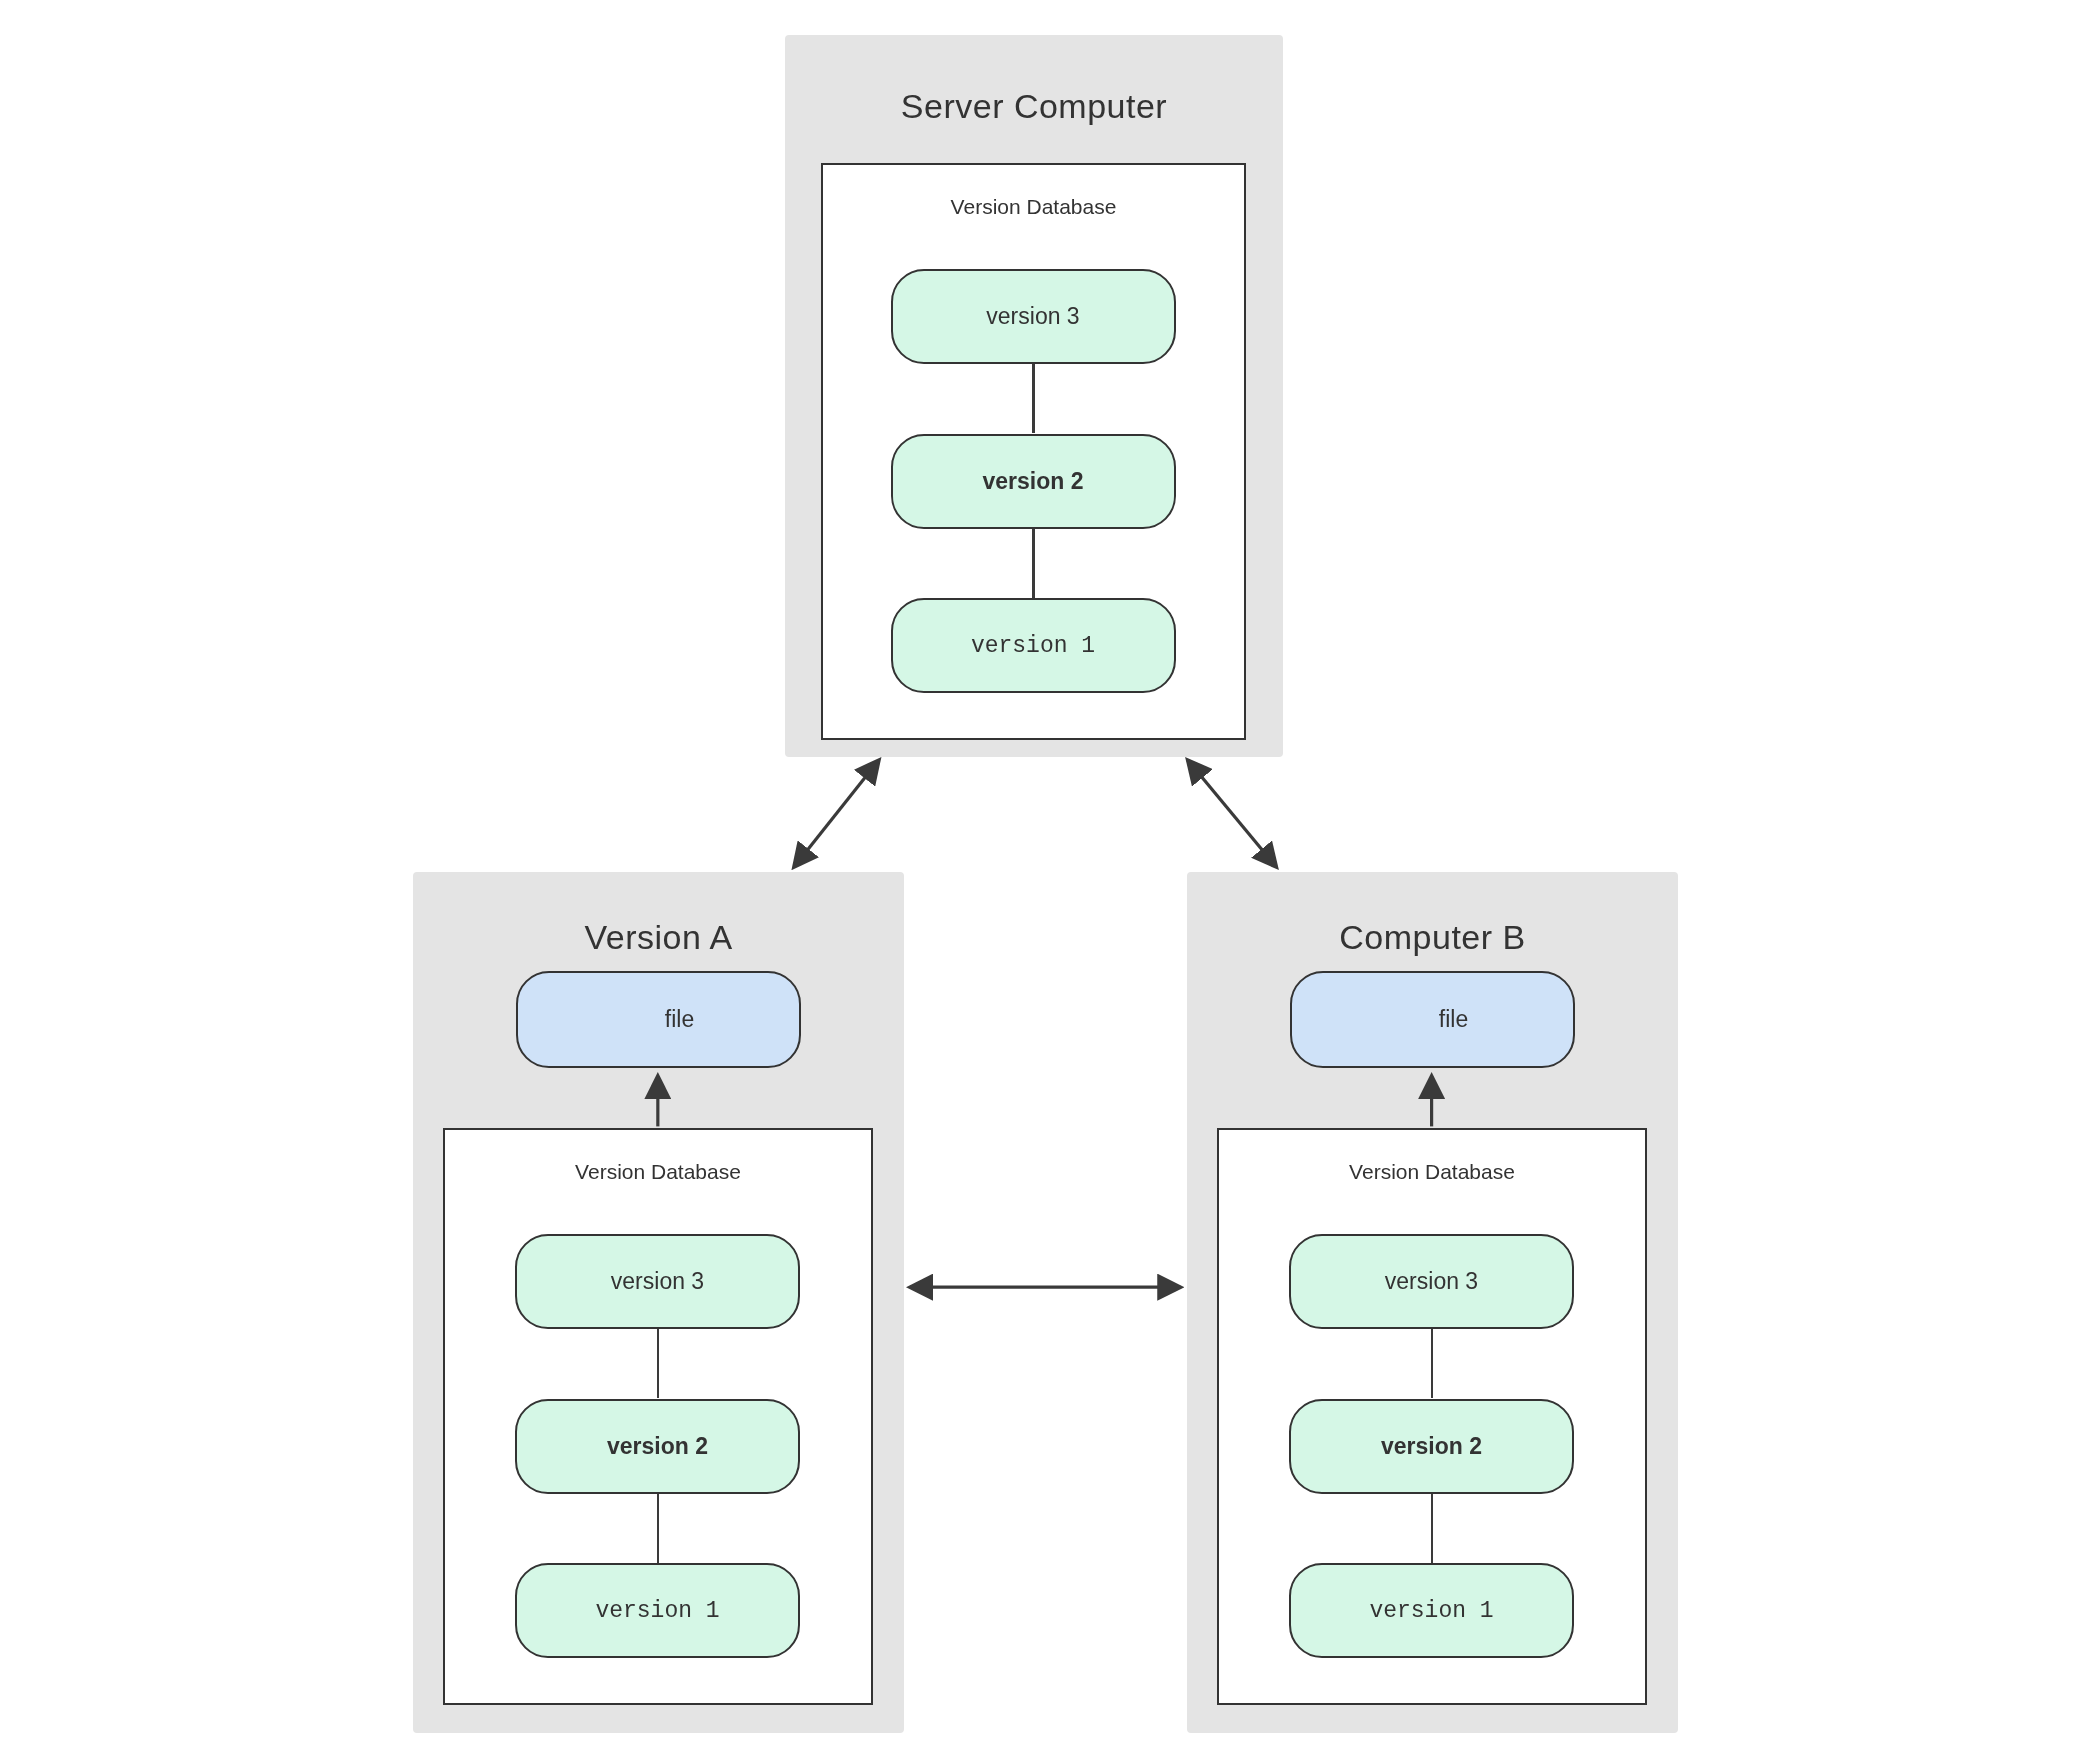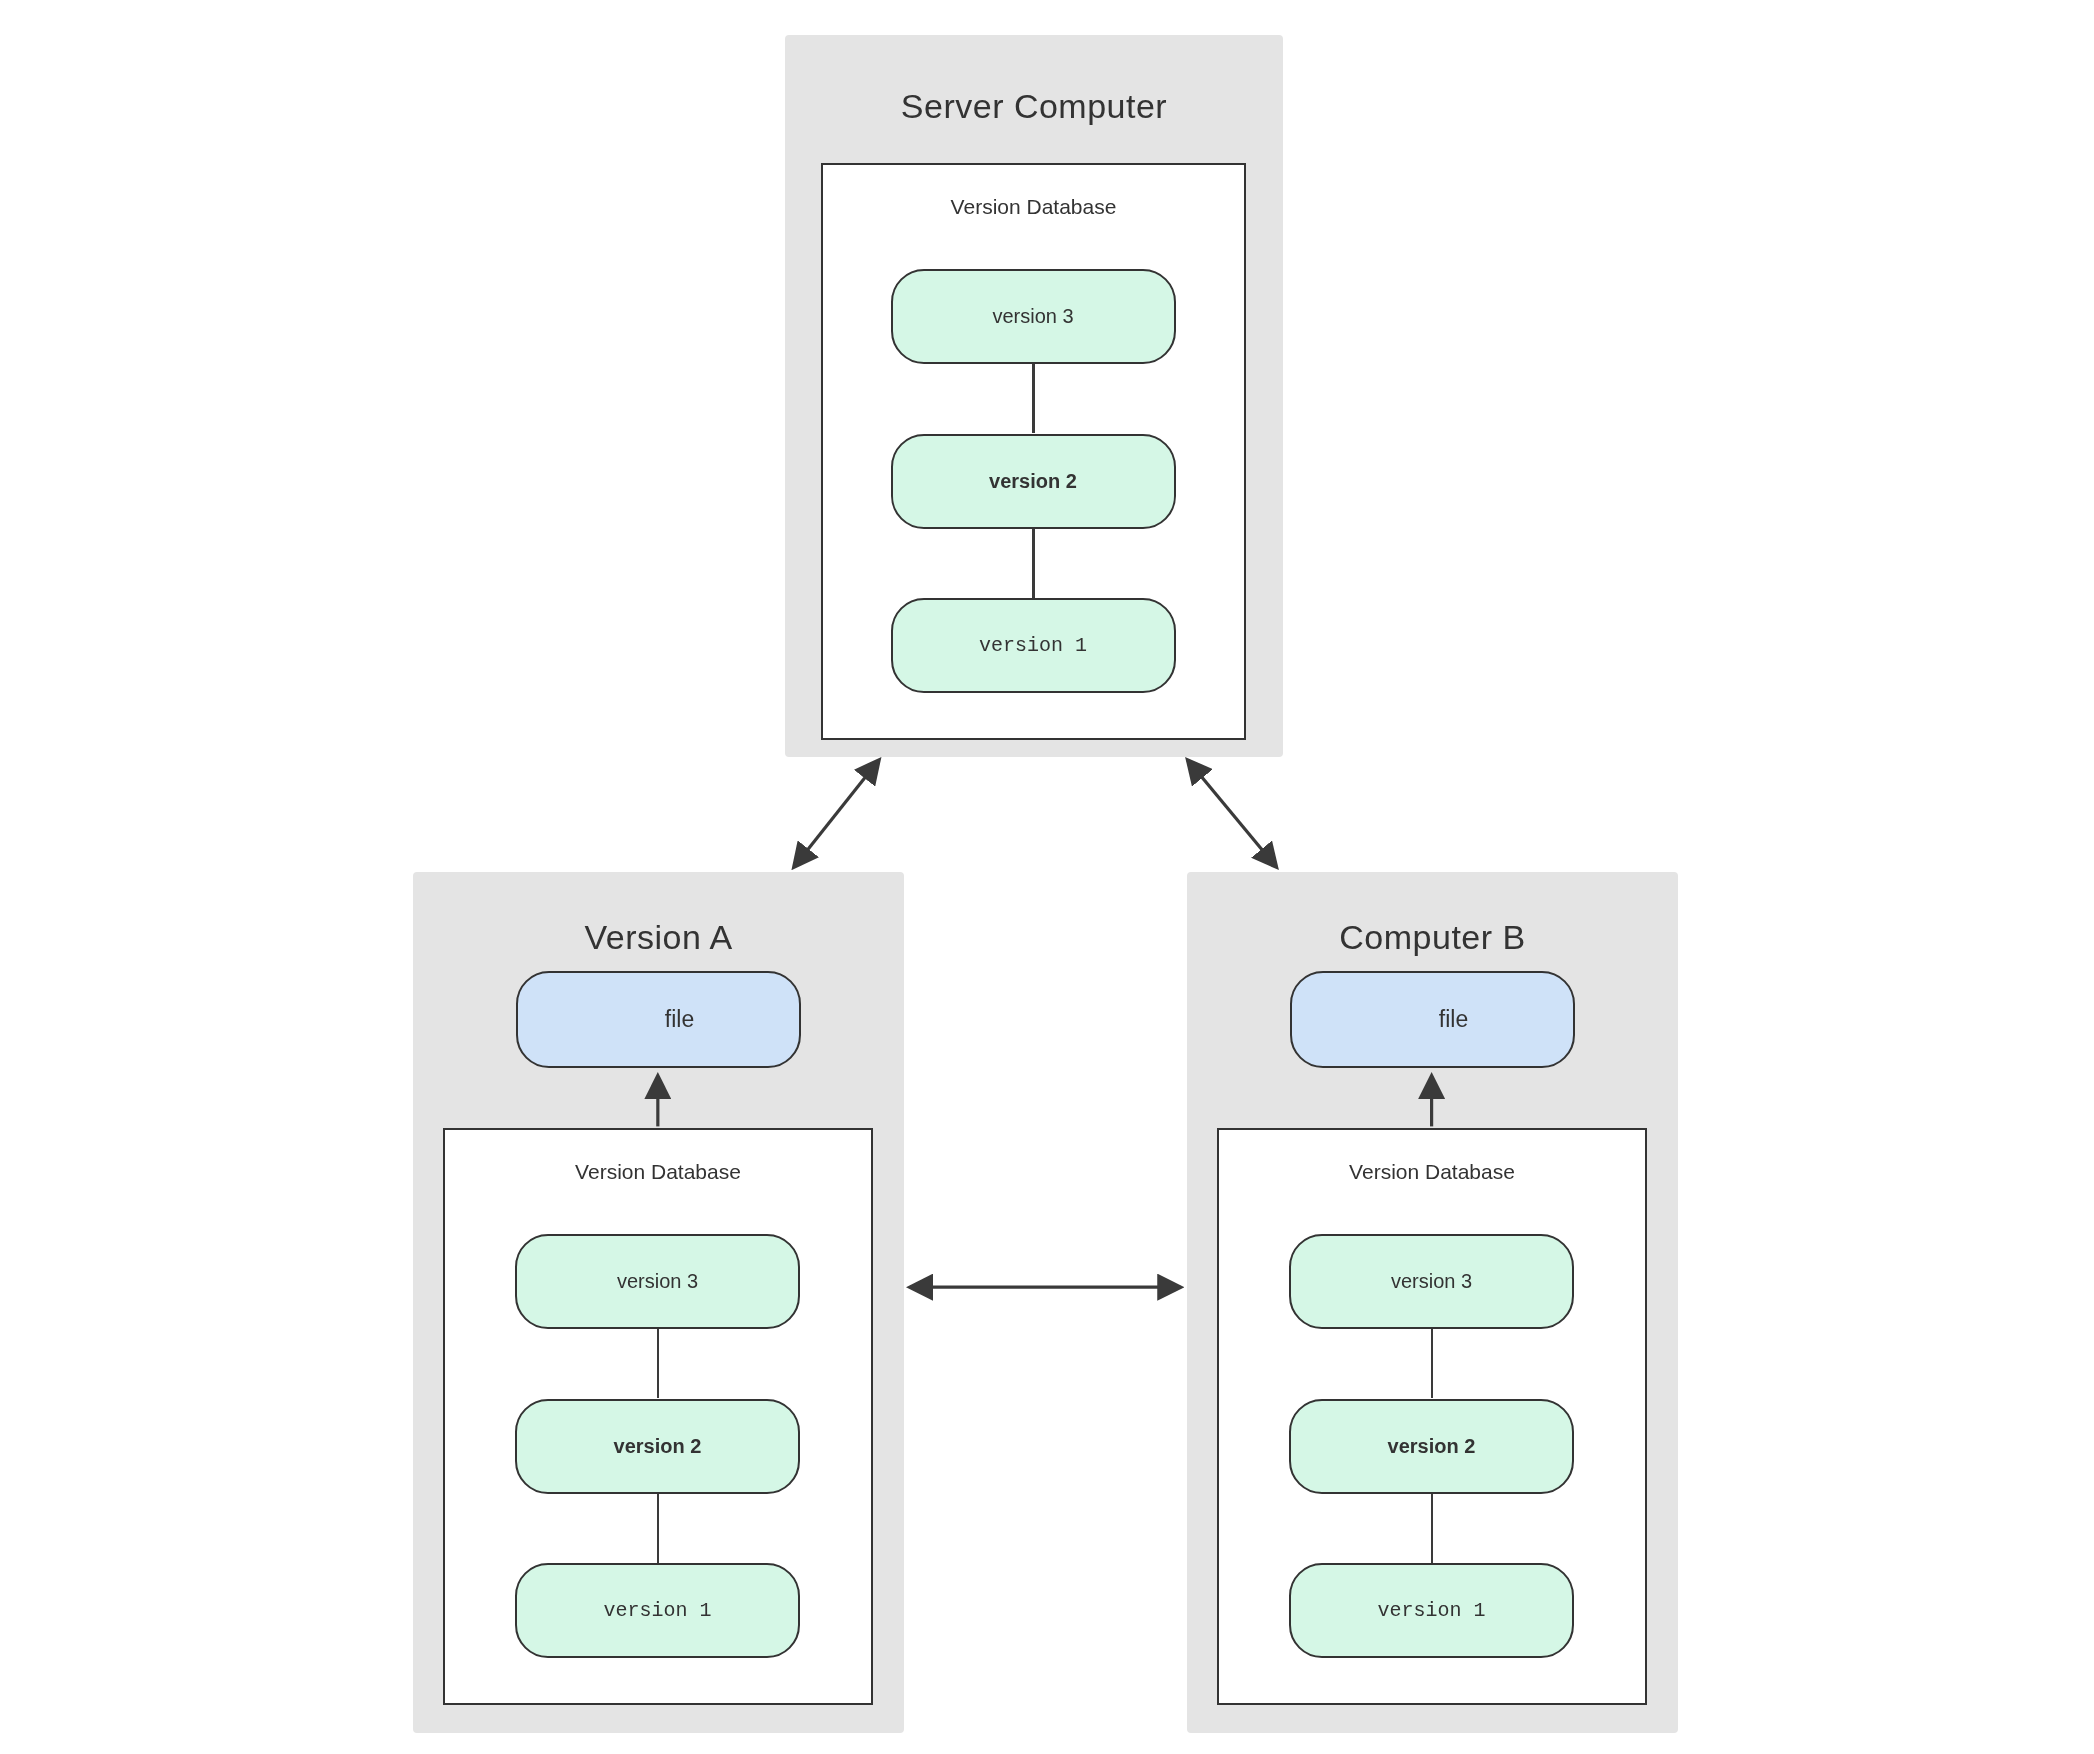--- a/index.html
+++ b/index.html
@@ -45,21 +45,21 @@
     height:95px;
     left:50%;
     margin-left:-143px;
     background:#d5f7e6;
     border:2.7px solid #333333;
     border-radius:33px;
     box-sizing:border-box;
     display:flex;
     align-items:center;
     justify-content:center;
-    font-size:20px;
+    font-size:23px;
     color:#333333;
   }
   .connector{
     position:absolute;
     width:2.7px;
     left:50%;
     margin-left:-1.4px;
     background:#3a3a3a;
   }
   .file-node{

